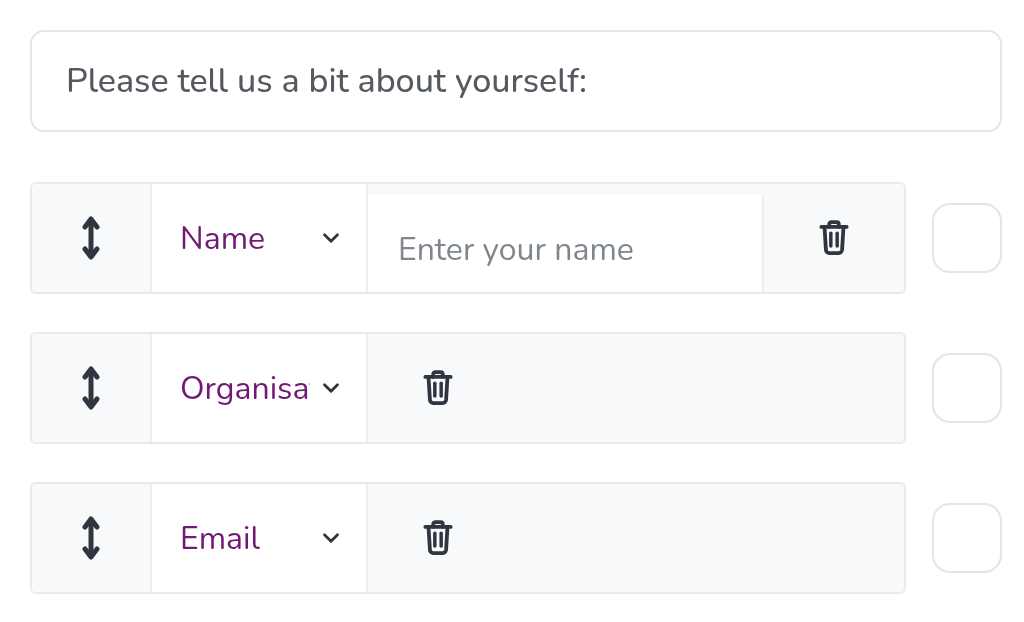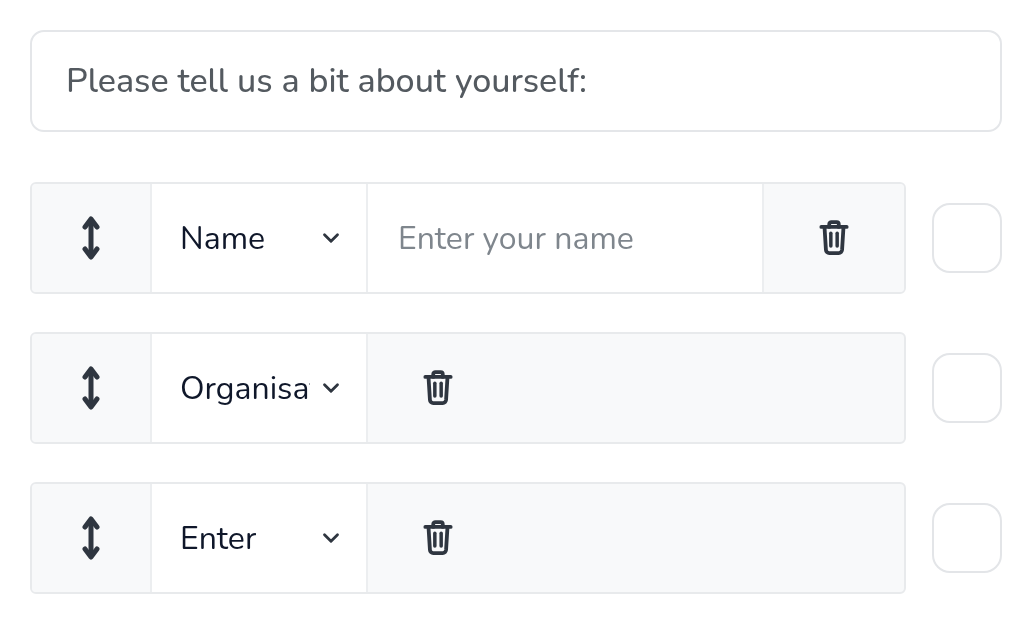--- a/index.html
+++ b/index.html
@@ -54,36 +54,37 @@
     background: #f8f9fa;
     cursor: grab;
   }
   .select-cell {
     width: 216px;
     border-right: 2px solid #eceef0;
     background: #fff;
     justify-content: space-between;
     padding: 0 22px 0 28px;
     font-size: 32px;
-    color: #0f172a;
+    color: #701a75;
     cursor: pointer;
     position: relative;
   }
   .select-label {
     white-space: nowrap;
     overflow: hidden;
     text-overflow: clip;
     max-width: 130px;
   }
   .input-cell {
     flex: 1;
     background: #fff;
     border-right: 2px solid #eceef0;
     padding: 0 28px;
     justify-content: flex-start;
+    margin-top: 11px;
   }
   .input-cell input {
     border: none;
     outline: none;
     font-size: 32px;
     color: #55606a;
     width: 100%;
     background: transparent;
     font-family: inherit;
   }
@@ -182,21 +183,21 @@
     <div class="row">
       <div class="field-group">
         <div class="cell drag-cell">
           <svg width="22" height="46" viewBox="0 0 22 46" fill="none">
             <line class="ico" x1="11" y1="6" x2="11" y2="40" stroke-width="5" stroke-linecap="round"></line>
             <polyline class="ico" points="5,12 11,4 17,12" stroke-width="5" fill="none" stroke-linecap="round" stroke-linejoin="round"></polyline>
             <polyline class="ico" points="5,34 11,42 17,34" stroke-width="5" fill="none" stroke-linecap="round" stroke-linejoin="round"></polyline>
           </svg>
         </div>
         <div class="cell select-cell">
-          <span class="select-label">Enter</span>
+          <span class="select-label">Email</span>
           <svg width="26" height="26" viewBox="0 0 24 24" fill="none">
             <polyline class="ico" points="6,9 12,15 18,9" stroke-width="2.6" fill="none" stroke-linecap="round" stroke-linejoin="round"></polyline>
           </svg>
         </div>
         <div class="cell trash-cell">
           <svg width="38" height="42" viewBox="0 0 24 26" fill="none">
             <path class="ico" d="M4 6h16" stroke-width="2.4" stroke-linecap="round"></path>
             <path class="ico" d="M9 6V4.2c0-.7.6-1.2 1.3-1.2h3.4c.7 0 1.3.5 1.3 1.2V6" stroke-width="2.4" stroke-linecap="round" stroke-linejoin="round"></path>
             <path class="ico" d="M6 6l.9 14.5c.07 1.1 1 2 2.1 2h6c1.1 0 2-.9 2.1-2L18 6" stroke-width="2.4" stroke-linecap="round" stroke-linejoin="round"></path>
             <line class="ico" x1="10" y1="10" x2="10" y2="18" stroke-width="2.2" stroke-linecap="round"></line>

